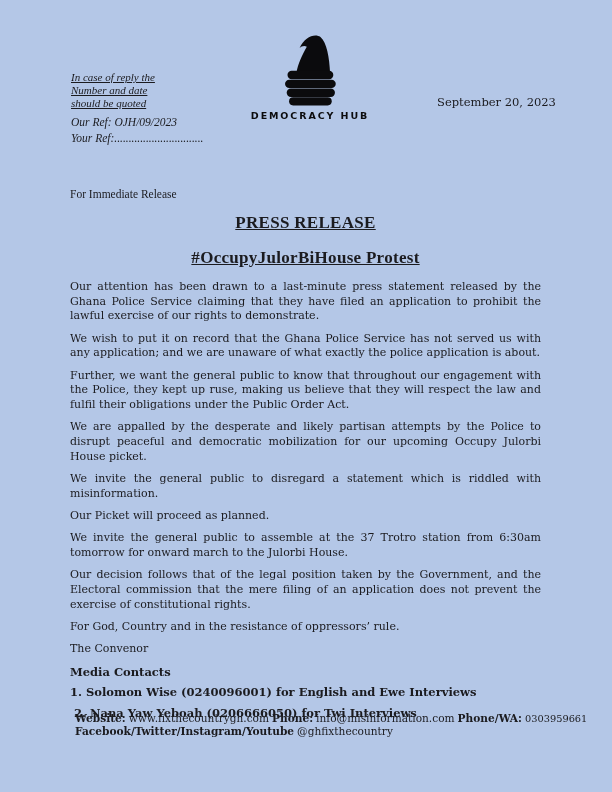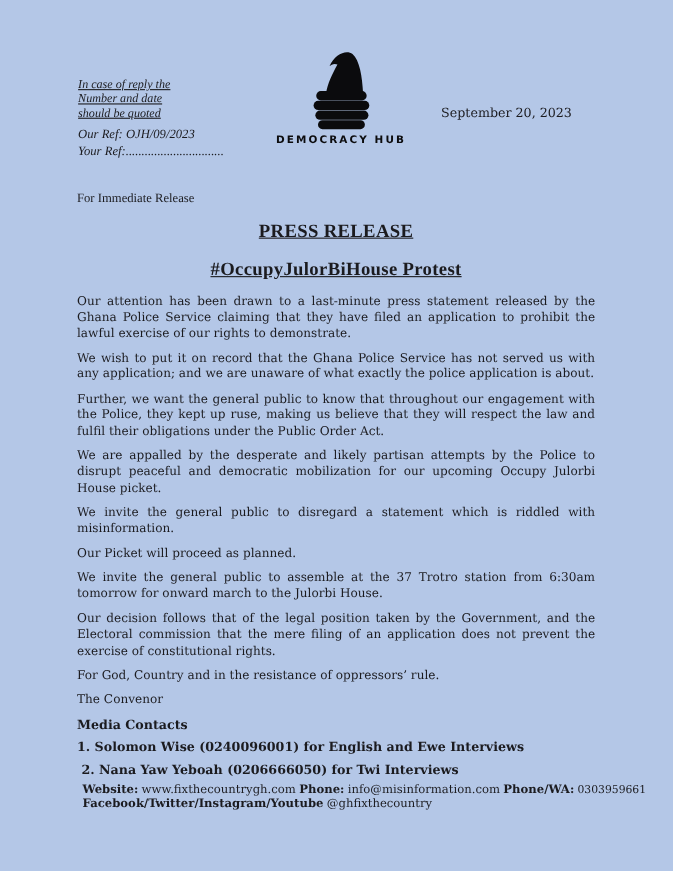--- a/index.html
+++ b/index.html
@@ -26,37 +26,37 @@
   .reply-note span { display: block; text-decoration: underline; }
 
   .refs {
     position: absolute; left: 71px; top: 115px;
     font-style: italic; font-size: 11.5px; line-height: 15.5px;
     font-family: "Liberation Serif", serif;
   }
   .refs div { white-space: nowrap; }
 
   .logo-block {
-    position: absolute; left: 244px; top: 45px; width: 132px;
+    position: absolute; left: 244px; top: 33px; width: 132px;
     text-align: center;
   }
   .logo-mark { display: block; margin: 0 auto 3px; }
   .logo-wordmark {
     font-family: "DejaVu Sans", sans-serif;
     font-weight: bold; font-size: 9.5px; letter-spacing: 1.9px;
     color: #0c0c0e; white-space: nowrap;
   }
 
   .date-line {
-    position: absolute; left: 401px; top: 95px;
+    position: absolute; left: 437px; top: 95px;
     font-size: 11.5px; font-family: "DejaVu Serif", serif;
   }
 
   
-  .content { position: absolute; top: 175px; left: 70px; width: 471px; }
+  .content { position: absolute; top: 188px; left: 70px; width: 471px; }
 
   .release-line {
     font-family: "Liberation Serif", serif;
     font-size: 11.5px; margin: 0 0 6px;
   }
 
   .title, .subtitle {
     text-align: center;
     font-family: "Liberation Serif", serif;
     font-weight: bold; font-size: 17px;

